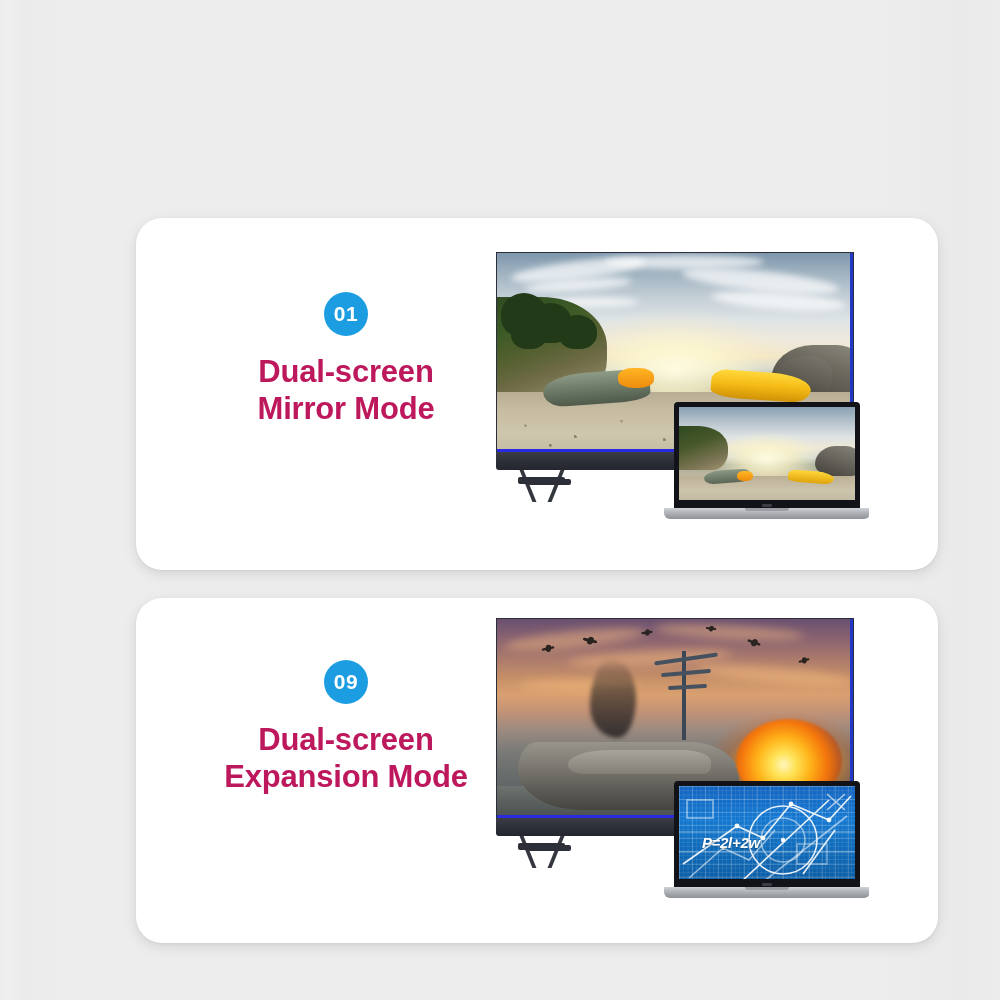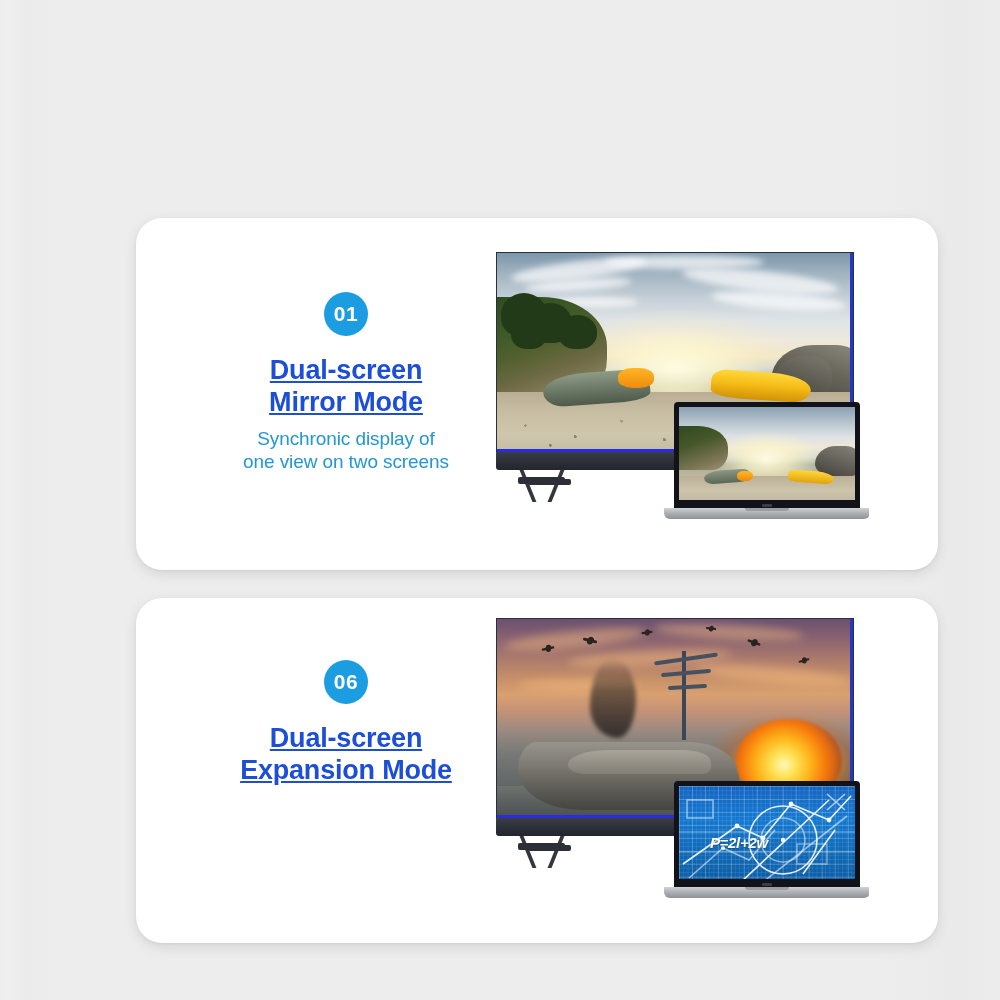--- a/index.html
+++ b/index.html
@@ -84,27 +84,26 @@
     color: #ffffff;
     font-size: 21px;
     font-weight: bold;
     line-height: 44px;
     text-align: center;
     margin: 0 auto 18px auto;
     letter-spacing: 0.5px;
   }
 
   .mode-title {
-    font-size: 27px;
+    font-size: 31px;
     font-weight: bold;
-    color: #1d4ed8;
+    color: #be185d;
     line-height: 1.19;
     letter-spacing: -0.2px;
     white-space: pre-line;
-    text-decoration: underline;
   }
 
   .mode-sub {
     margin-top: 9px;
     font-size: 19px;
     color: #2196d8;
     line-height: 1.22;
     letter-spacing: -0.1px;
     white-space: pre-line;
   }
@@ -513,40 +512,37 @@
     position: absolute;
     left: 13%;
     top: 52%;
     font-size: 15px;
     font-weight: bold;
     font-style: italic;
     color: #ffffff;
     text-shadow: 0 1px 2px rgba(0,0,0,0.35);
     letter-spacing: -0.3px;
     white-space: nowrap;
-    margin-left: 8px;
   }
 </style>
 </head>
 <body>
 
 <div class="page">
 
   <div class="bg-sheen"></div>
 
 
   <div class="card card-1">
     <div class="card-inner">
 
       <div class="text-col">
         <div class="badge">01</div>
         <div class="mode-title">Dual-screen
 Mirror Mode</div>
-        <div class="mode-sub">Synchronic display of
-one view on two screens</div>
       </div>
 
       <div class="media">
 
         <div class="tv">
           <div class="tv-screen">
             <div class="scene-beach">
               <div class="cloud cl1"></div>
               <div class="cloud cl2"></div>
               <div class="cloud cl3"></div>
@@ -600,21 +596,21 @@
         </div>
 
       </div>
     </div>
   </div>
 
   <div class="card card-2">
     <div class="card-inner">
 
       <div class="text-col">
-        <div class="badge">06</div>
+        <div class="badge">09</div>
         <div class="mode-title">Dual-screen
 Expansion Mode</div>
       </div>
 
       <div class="media">
 
         <div class="tv">
           <div class="tv-screen">
             <div class="scene-battle">
               <div class="b-cloud bc1"></div>

